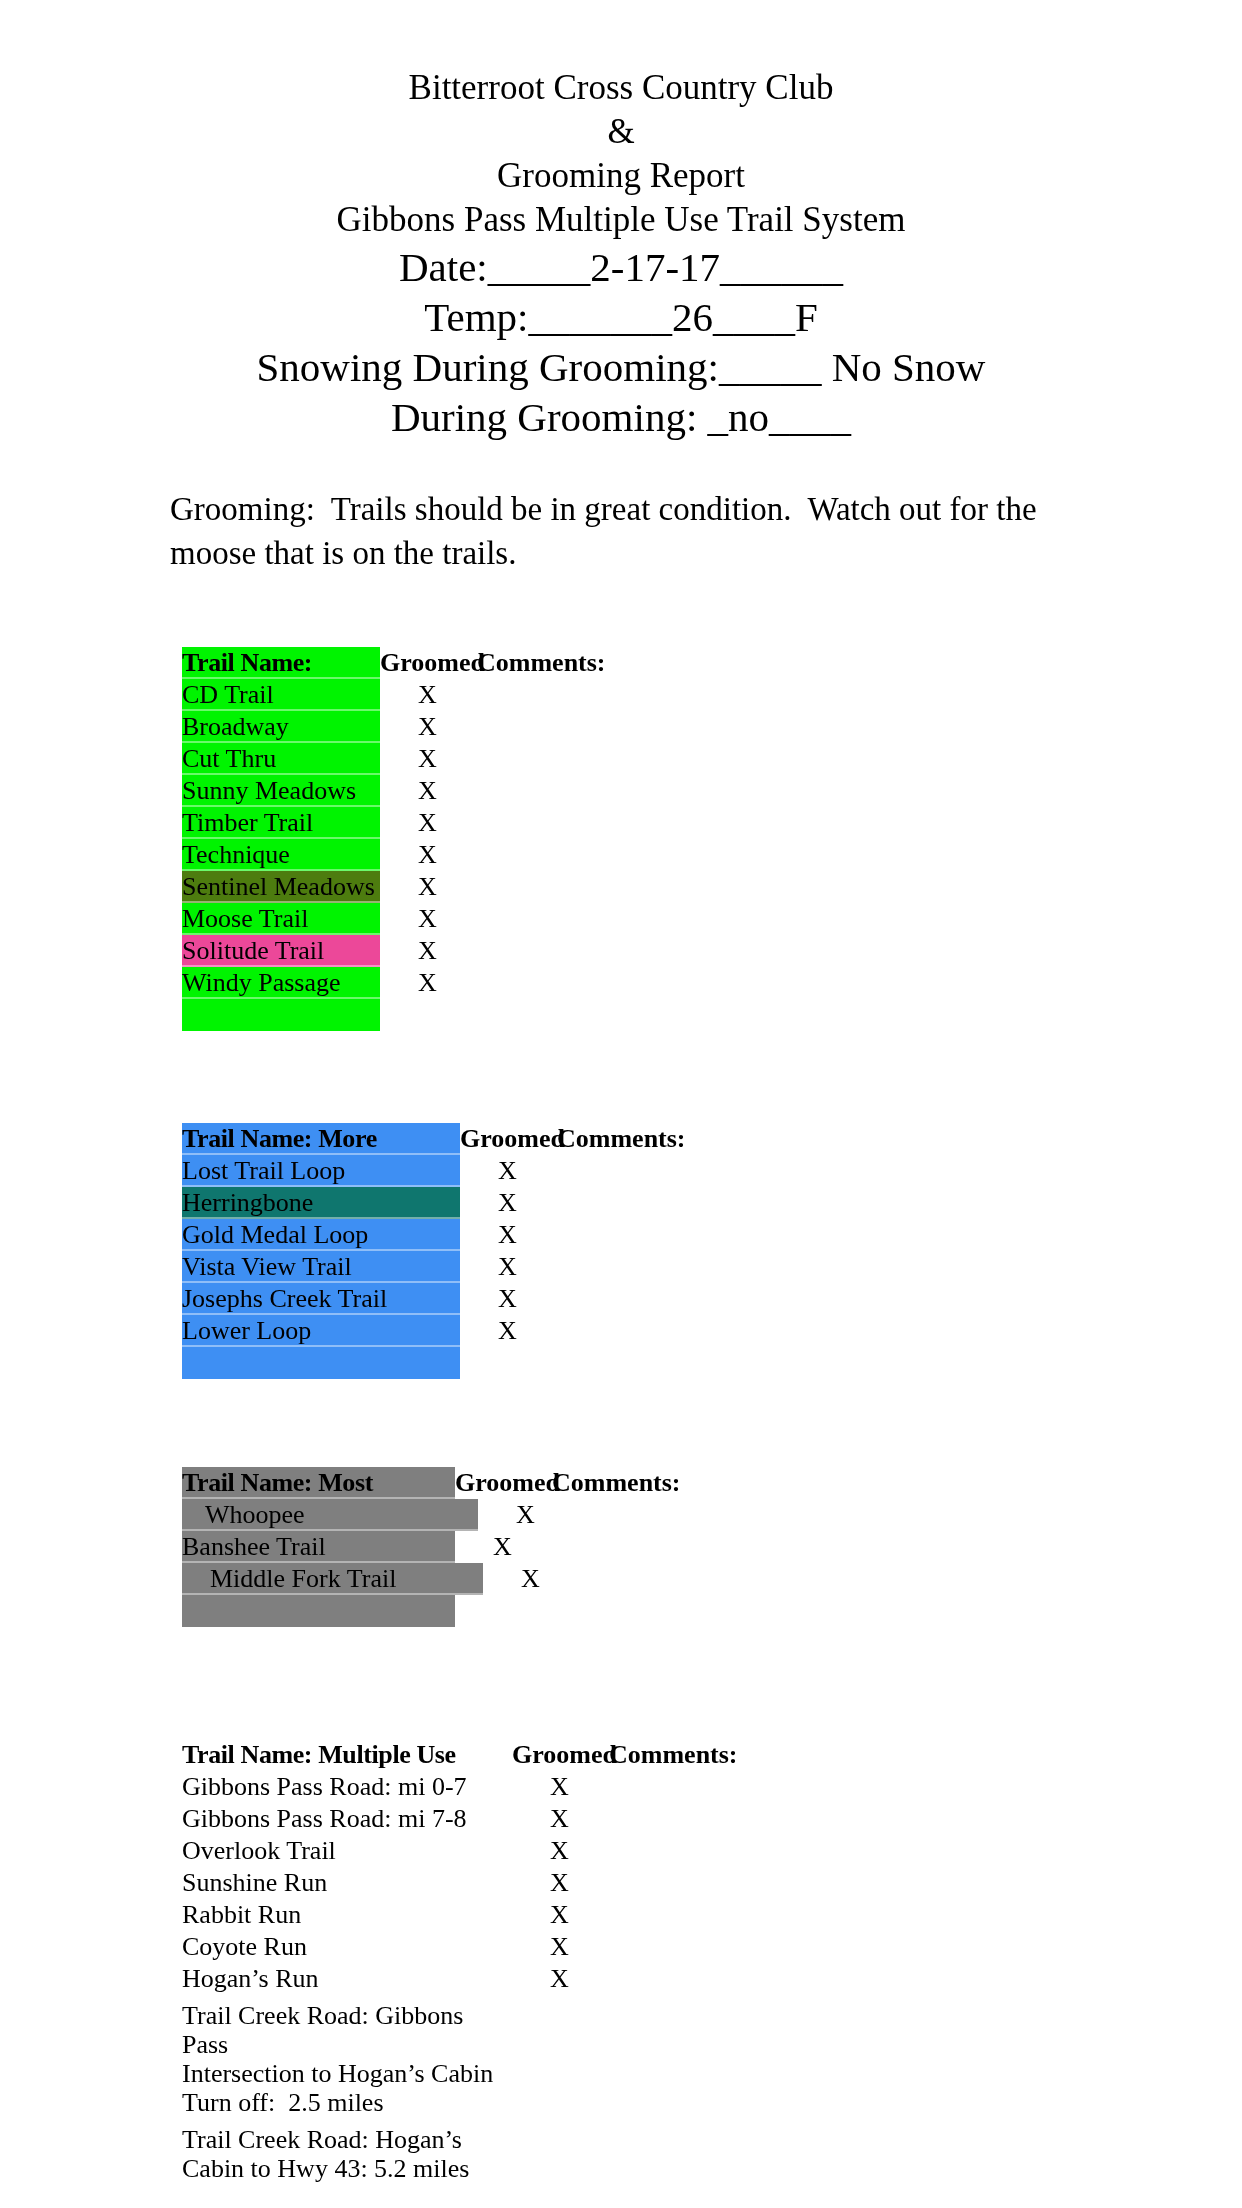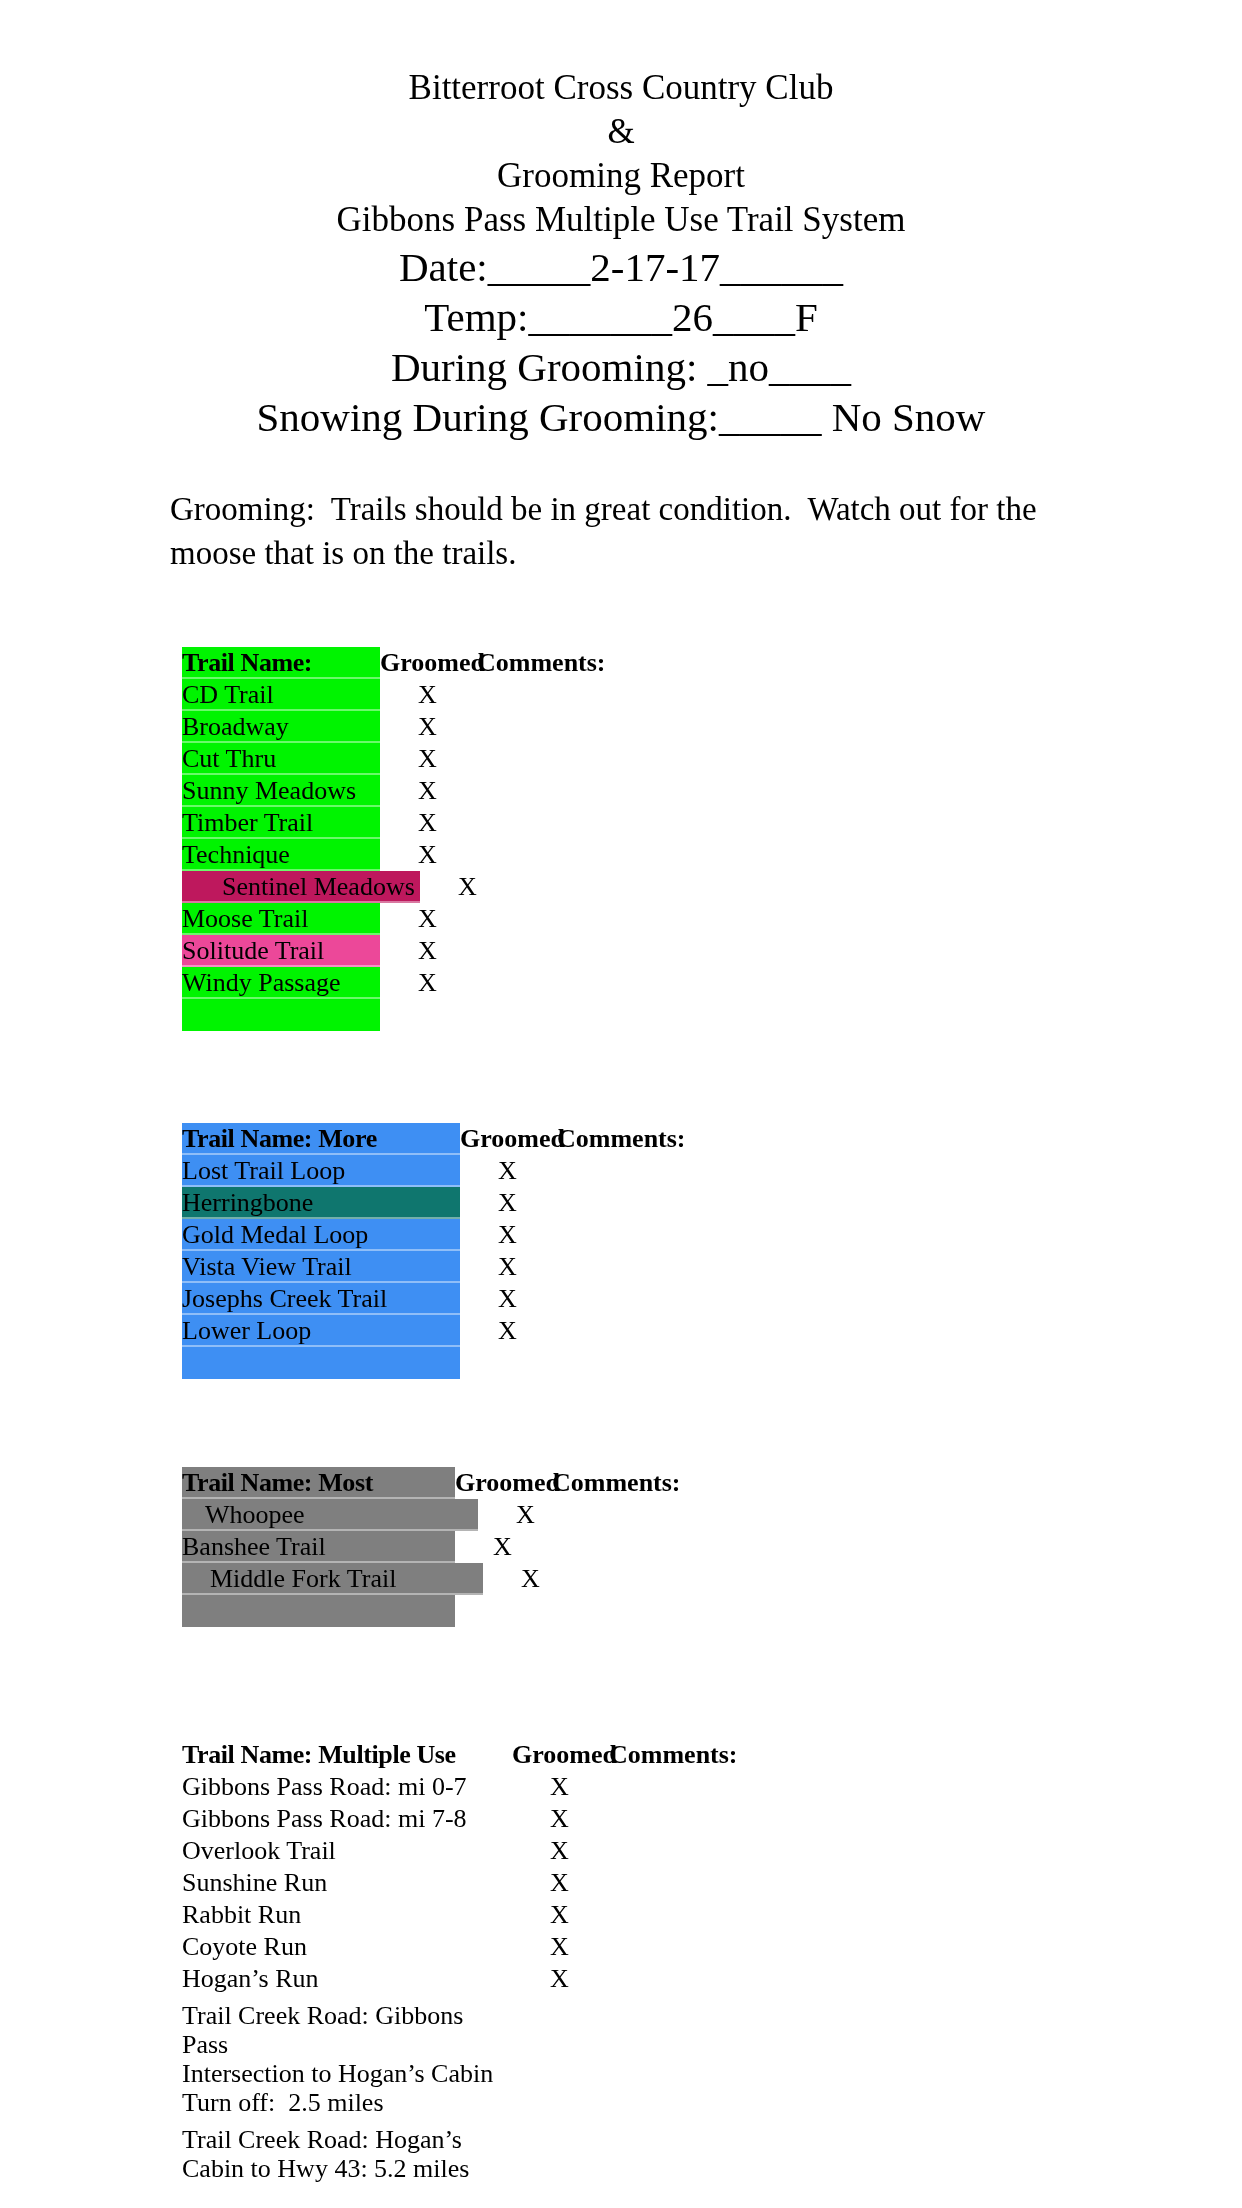--- a/index.html
+++ b/index.html
@@ -58,22 +58,22 @@
 
 <div class="page">
 
   <div class="header">
     <div class="h-small">Bitterroot Cross Country Club</div>
     <div class="h-small">&amp;</div>
     <div class="h-small">Grooming Report</div>
     <div class="h-small">Gibbons Pass Multiple Use Trail System</div>
     <div class="h-large">Date:_____2-17-17______</div>
     <div class="h-large">Temp:_______26____F</div>
+    <div class="h-large">Snowing During Grooming:_____ No Snow</div>
     <div class="h-large">During Grooming: _no____</div>
-    <div class="h-large">Snowing During Grooming:_____ No Snow</div>
   </div>
 
   <p class="note">Grooming:  Trails should be in great condition.  Watch out for the moose that is on the trails.</p>
 
   <div class="trail-table t1 shaded">
       <div class="row header-row">
         <div class="cell name-cell" style="background: rgb(0, 244, 0);">Trail Name: Easiest</div>
         <div class="cell groomed-cell">Groomed</div>
         <div class="cell comments-cell">Comments:</div>
       </div>
@@ -101,21 +101,21 @@
         <div class="cell name-cell" style="background: rgb(0, 244, 0);">Timber Trail</div>
         <div class="cell groomed-cell">X</div>
         <div class="cell comments-cell"></div>
       </div>
       <div class="row">
         <div class="cell name-cell" style="background: rgb(0, 244, 0);">Technique</div>
         <div class="cell groomed-cell">X</div>
         <div class="cell comments-cell"></div>
       </div>
       <div class="row">
-        <div class="cell name-cell" style="background: #be185d; padding-left: 40px;">Sentinel Meadows</div>
+        <div class="cell name-cell" style="background: #4d7c0f;">Sentinel Meadows</div>
         <div class="cell groomed-cell">X</div>
         <div class="cell comments-cell"></div>
       </div>
       <div class="row">
         <div class="cell name-cell" style="background: rgb(0, 244, 0);">Moose Trail</div>
         <div class="cell groomed-cell">X</div>
         <div class="cell comments-cell"></div>
       </div>
       <div class="row">
         <div class="cell name-cell" style="background: #ec4899;">Solitude Trail</div>

